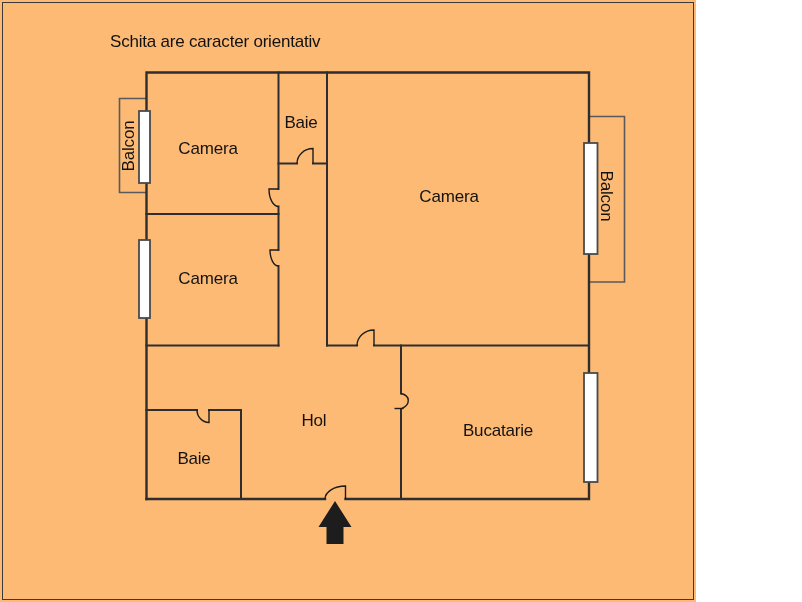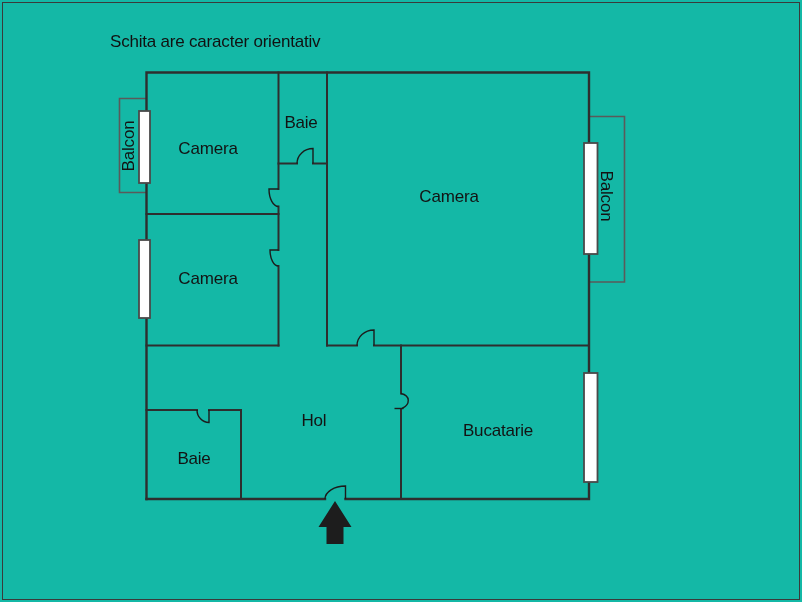--- a/index.html
+++ b/index.html
@@ -3,23 +3,23 @@
 <meta charset="utf-8">
 <style>
   html, body {
     margin: 0;
     padding: 0;
     background: #ffffff;
     font-family: "Liberation Sans", sans-serif;
   }
   .canvas {
     position: relative;
-    width: 802px;
+    width: 696px;
     height: 602px;
-    background: #14b8a6;
+    background: #fdba74;
     overflow: hidden;
     box-sizing: border-box;
   }
   .frame {
     position: absolute;
     inset: 2px;
     border: 1.5px solid #3a3a3a;
     pointer-events: none;
   }
   .plan-svg {

